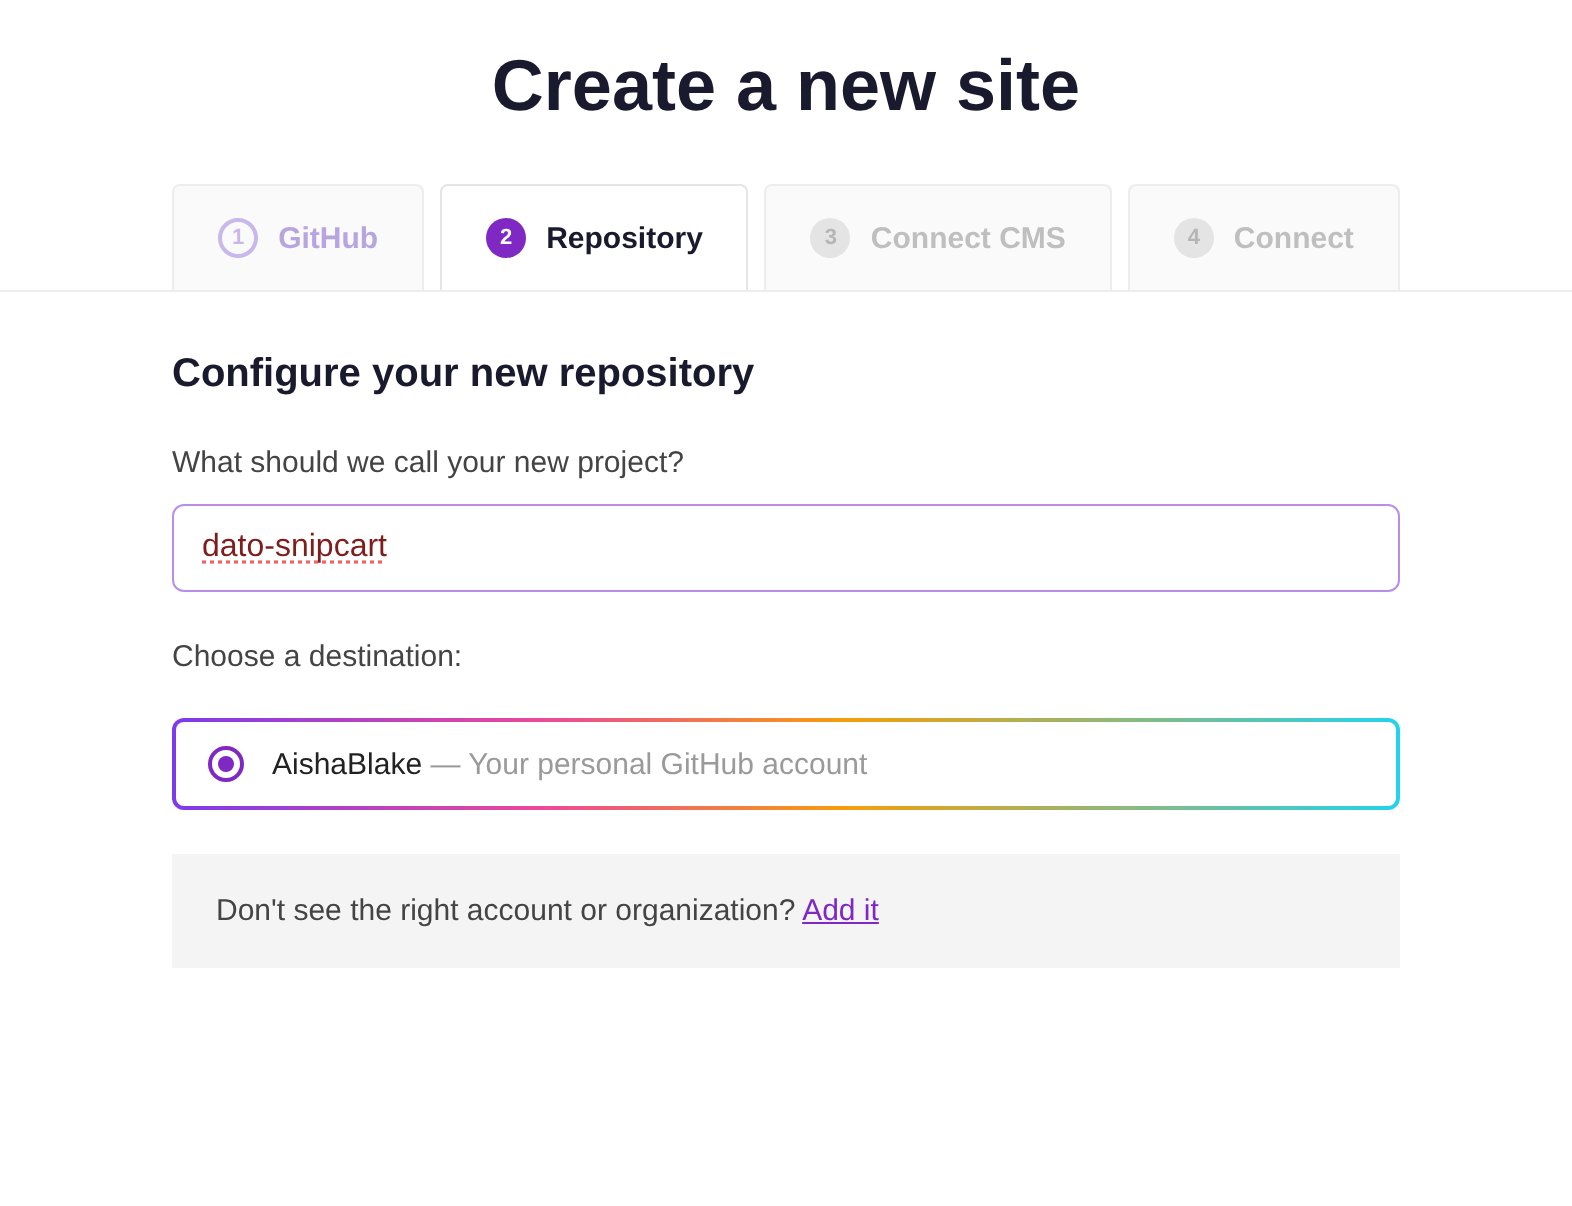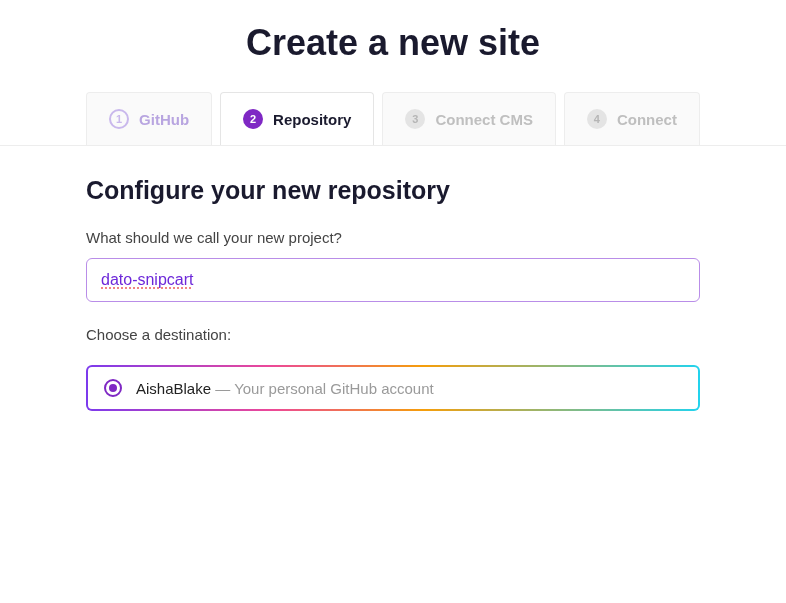--- a/index.html
+++ b/index.html
@@ -72,39 +72,39 @@
       color: #fff;
     }
     .tab.disabled .step-num {
       background: #e4e4e4;
       color: #b5b5b5;
     }
     .content {
       padding: 30px 86px 0 86px;
     }
     .section-heading {
-      font-size: 25px;
+      font-size: 20px;
       font-weight: 800;
       margin-bottom: 24px;
       color: #1a1a2e;
     }
     .field-label {
       font-size: 15px;
       color: #444;
       margin-bottom: 12px;
       display: block;
     }
     .project-name-input {
       width: 100%;
       padding: 12px 14px;
       font-size: 16px;
       border: 1.5px solid #b98de8;
       border-radius: 6px;
       outline: none;
-      color: #6d28d9;
+      color: #7f1d1d;
       margin-bottom: 24px;
       text-decoration: underline dotted #e66;
       text-decoration-skip-ink: none;
       text-underline-offset: 3px;
     }
     .dest-label {
       font-size: 15px;
       color: #444;
       margin-bottom: 22px;
       display: block;
@@ -200,13 +200,16 @@
 
   <div class="dest-option selected">
     <span class="radio-circle"></span>
     <span>
       <span class="dest-name">AishaBlake</span><span class="dest-suffix"> — </span><span class="dest-suffix">Your personal GitHub account</span>
     </span>
   </div>
 
 
 
+  <div class="notice">
+    <span>Don't see the right account or organization? </span><a>Add it</a>
+  </div>
 </div>
 
 </body></html>

